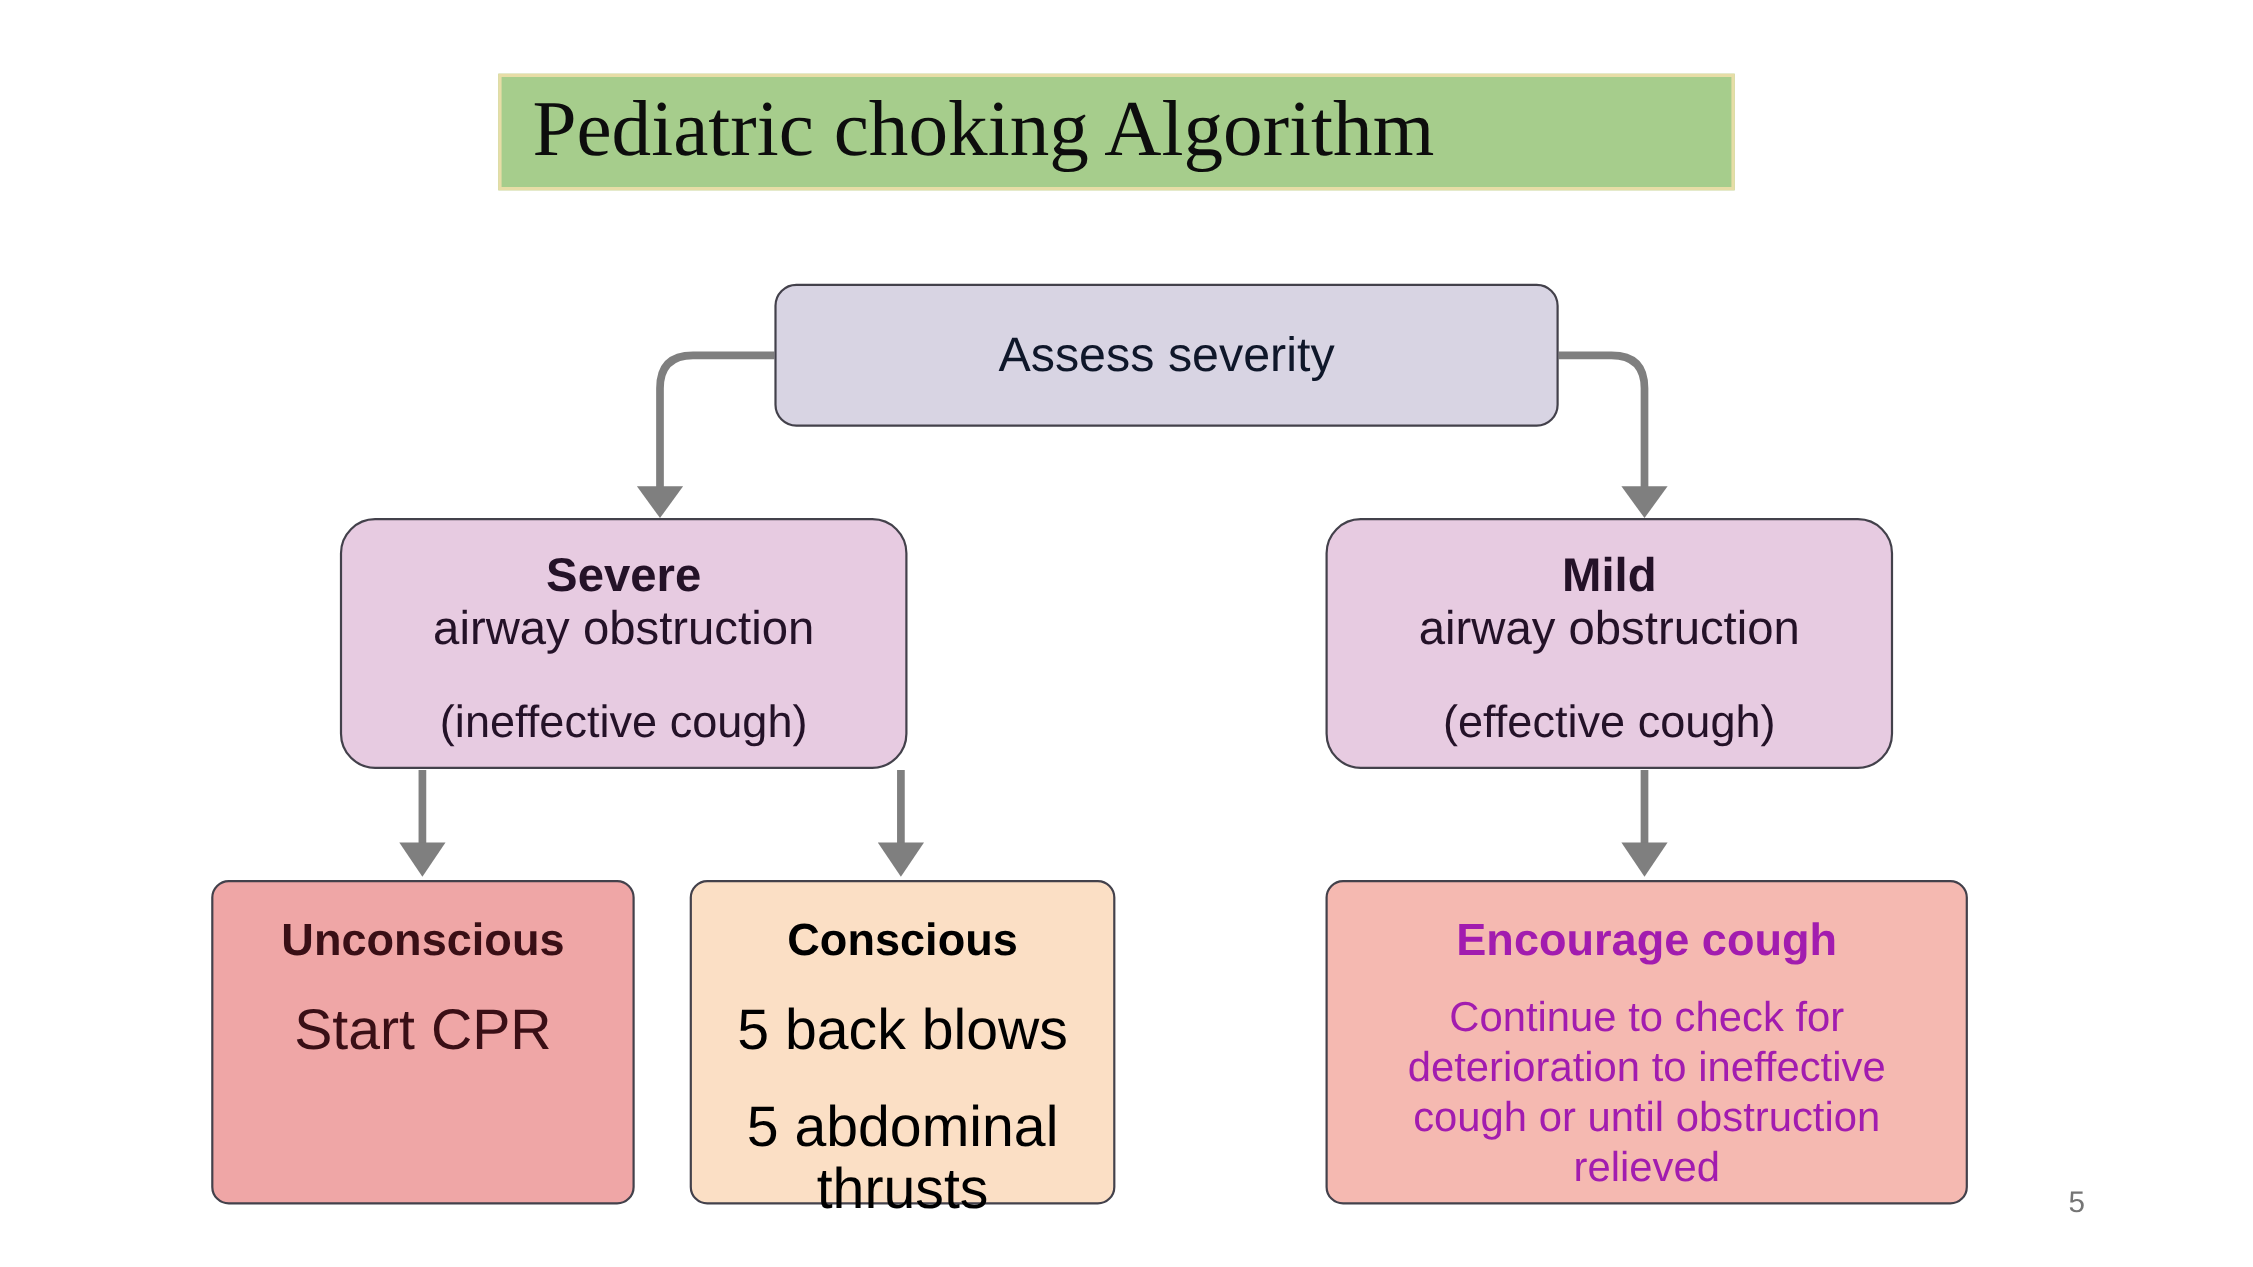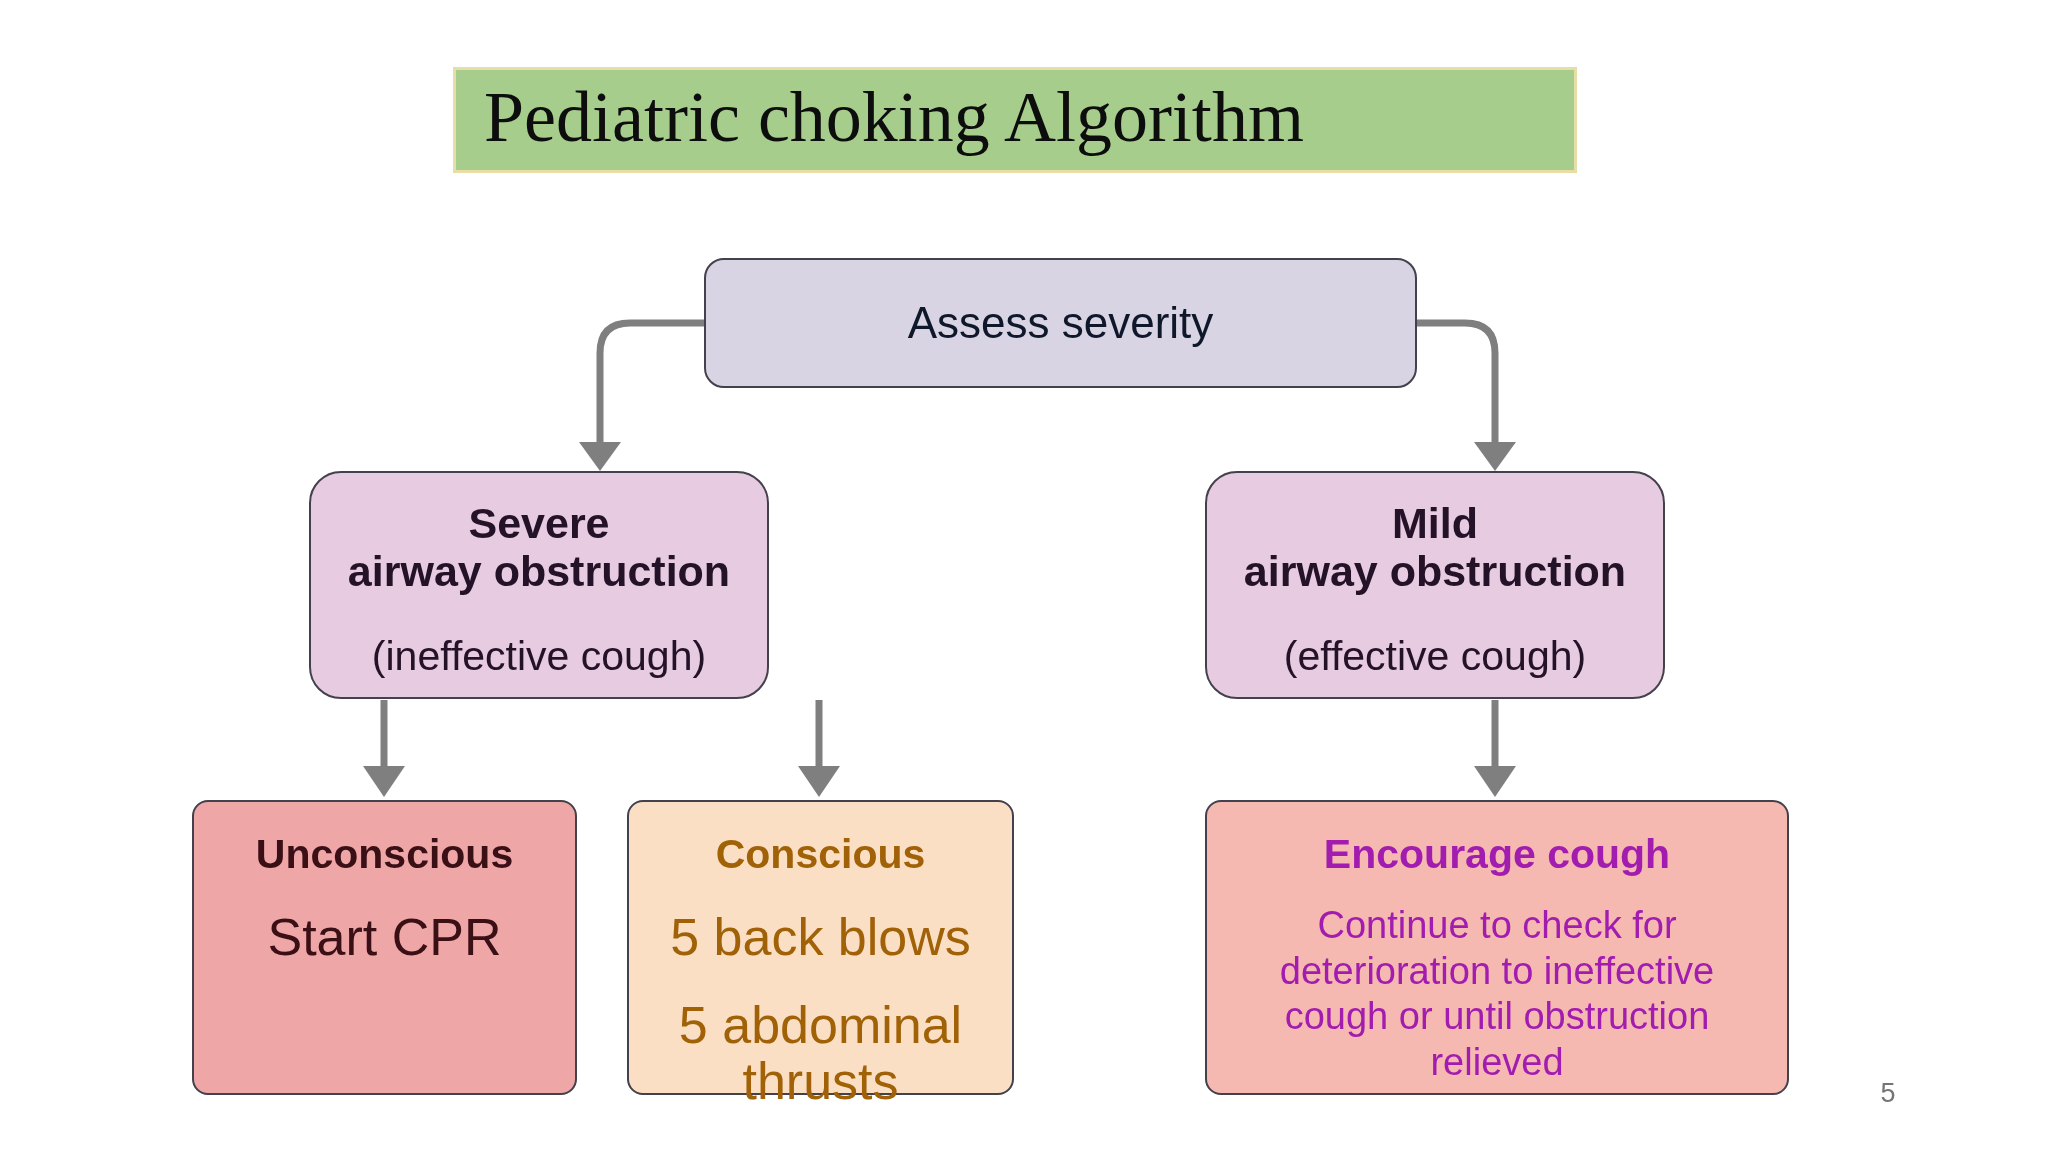--- a/index.html
+++ b/index.html
@@ -77,35 +77,35 @@
     border-radius: 20px;
     display: flex;
     align-items: center;
     justify-content: center;
     font-size: 44px;
     color: #0f172a;
   }
 
   .node-obstruction {
     top: 471px;
-    width: 460px;
+    width: 516px;
     height: 228px;
     background: var(--obstruction_bg, #e7cbe1);
     border-radius: 32px;
     padding-top: 26px;
   }
   .node-severe { left: 309px; }
   .node-mild   { left: 1205px; }
   .node-obstruction .heading {
     font-weight: 700;
     font-size: 43px;
     line-height: 1.12;
   }
   .node-obstruction .subheading {
-    font-weight: 700;
+    font-weight: 400;
     font-size: 43px;
     line-height: 1.12;
   }
   .node-obstruction .note {
     font-weight: 400;
     font-size: 41px;
     margin-top: 38px;
   }
 
   .node-bottom {
@@ -117,21 +117,21 @@
   .node-unconscious {
     left: 192px;
     width: 385px;
     background: var(--unconscious_bg, #efa6a6);
     color: #3a0f16;
   }
   .node-conscious {
     left: 627px;
     width: 387px;
     background: var(--conscious_bg, #fbdfc5);
-    color: #a16207;
+    color: #000000;
   }
   .node-encourage {
     left: 1205px;
     width: 584px;
     background: var(--encourage_bg, #f5b9b1);
     color: #a21caf;
   }
   .node-bottom .heading {
     font-weight: 700;
     font-size: 41px;

